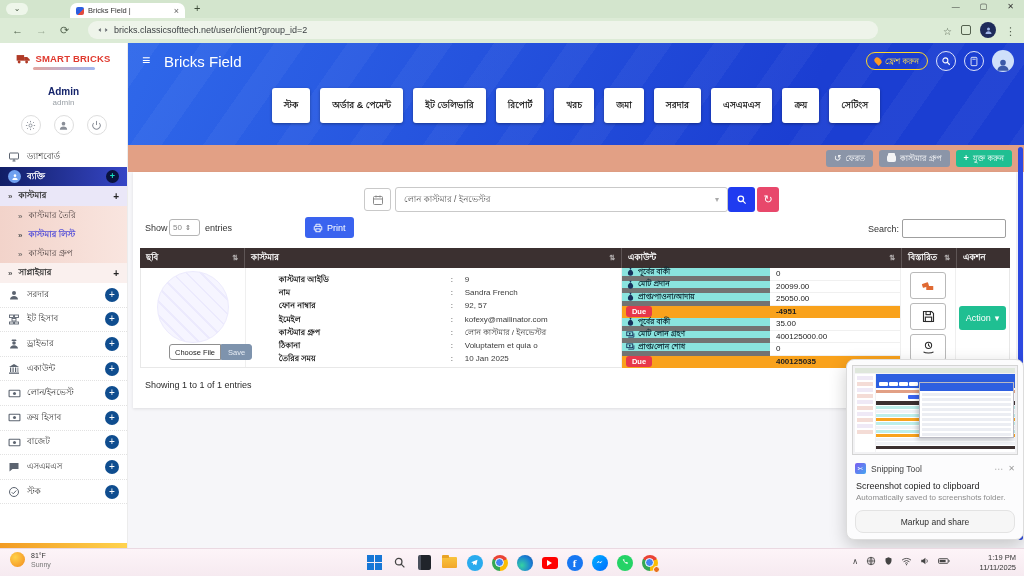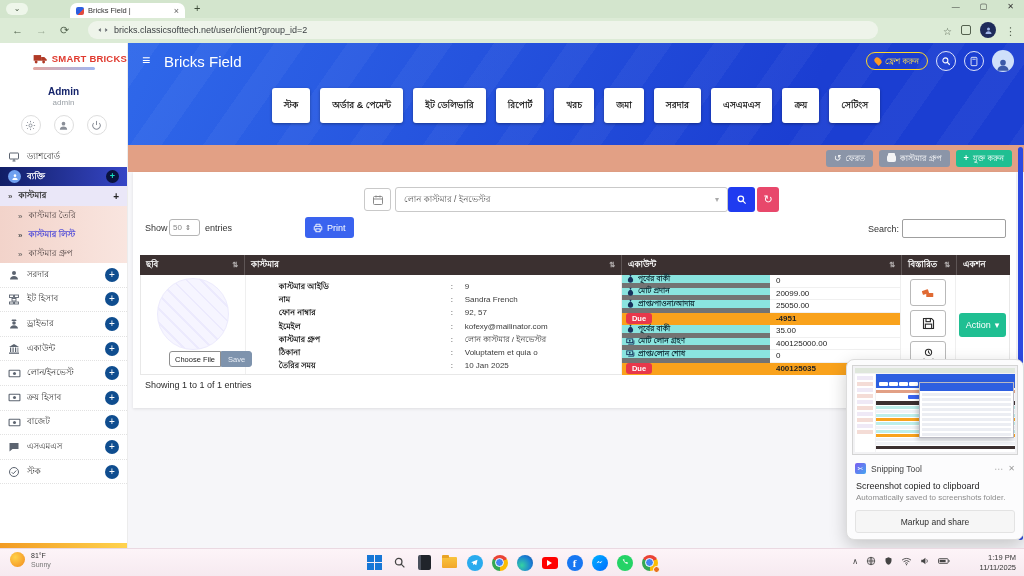--- a/index.html
+++ b/index.html
@@ -29,21 +29,21 @@
             display:flex;align-items:center;gap:6px;padding:0 10px;font-size:9px;color:#3c4043;}
   .site-ico{width:10px;height:10px;color:#5f6368;flex:none;}
   .urlbar-right{position:absolute;right:8px;top:3px;display:flex;gap:9px;align-items:center;height:18px;color:#54614f;}
   .star-ico::before{content:"☆";font-size:10px;}
   .ext-ico{width:10px;height:10px;border:1.5px solid #54614f;border-radius:2px;}
   .browser-avatar{width:16px;height:16px;border-radius:50%;background:#1e2a5a;display:flex;align-items:center;justify-content:center;color:#9fb4e8;}
   .dots-ico::before{content:"⋮";font-size:11px;}
 
   
   .sidebar{position:absolute;left:0;top:43px;width:128px;height:505px;background:#fff;border-right:1px solid #ececec;z-index:2;}
-  .logo-line{display:flex;align-items:center;justify-content:flex-end;gap:4px;margin-top:10px;}
+  .logo-line{display:flex;align-items:center;justify-content:center;gap:4px;margin-top:10px;}
   .logo-truck{color:#b03a26;}
   .logo-text{color:#e03a2f;font-weight:bold;font-size:9.5px;letter-spacing:.2px;}
   .logo-tag{width:62px;height:3px;margin:3px auto 0;background:linear-gradient(90deg,#c0392b,#2d5fe0);opacity:.45;border-radius:2px;}
   .admin-name{margin-top:16px;text-align:center;font-size:10px;font-weight:bold;color:#15246b;}
   .admin-role{text-align:center;font-size:8px;color:#9aa0a6;margin-top:1px;}
   .profile-btns{display:flex;justify-content:center;gap:13px;margin-top:8px;}
   .pbtn{width:20px;height:20px;border:1px solid #dedede;border-radius:50%;display:flex;align-items:center;justify-content:center;color:#8a8f98;background:#fff;}
   .menu{margin-top:12px;font-size:8.5px;color:#333;}
   .mi{display:flex;align-items:center;gap:6px;padding:0 8px;height:19px;}
   .mi .ico{width:13px;height:13px;color:#5c6470;flex:none;display:flex;align-items:center;}
@@ -113,21 +113,21 @@
   .show-select{position:absolute;left:169px;top:219px;width:31px;height:17px;border:1px solid #b5b5b5;border-radius:3px;
       background:#fff;font-size:8px;color:#888;display:flex;align-items:center;padding:0 3px;gap:3px;z-index:3;}
   .updown::before{content:"⇕";font-size:7px;color:#666;margin-left:auto;}
   .entries-label{position:absolute;left:205px;top:223px;font-size:9px;color:#333;z-index:3;}
   .print-btn{position:absolute;left:305px;top:217px;height:21px;background:#3a63ef;border-radius:3px;color:#fff;
       font-size:9px;display:flex;align-items:center;gap:4px;padding:0 8px;z-index:3;}
   .search-lbl{position:absolute;left:868px;top:224px;font-size:9px;color:#333;z-index:3;}
   .search-input{position:absolute;left:902px;top:219px;width:104px;height:19px;border:1px solid #9f9f9f;border-radius:2px;background:#fff;z-index:3;}
 
   
-  .dtable{position:absolute;left:140px;top:255px;width:870px;z-index:3;font-size:8px;}
+  .dtable{position:absolute;left:140px;top:248px;width:870px;z-index:3;font-size:8px;}
   .thead{display:flex;height:20px;background:#3b3030;color:#fff;font-weight:bold;font-size:8.5px;}
   .th{display:flex;align-items:center;padding:0 6px;border-right:1px solid rgba(255,255,255,.18);}
   .sort{margin-left:auto;opacity:.65;font-size:7px;}
   .sort::before{content:"⇅";}
   .c1{width:105px;} .c2{width:377px;} .c3{width:280px;} .c4{width:55px;} .c5{width:53px;border-right:none;}
   .tbody{display:flex;height:100px;border:1px solid #e8e8e8;border-top:none;background:#fff;}
   .td{border-right:1px solid #efefef;position:relative;}
   .photo-circle{width:72px;height:72px;border-radius:50%;margin:3px auto 0;border:1px solid #eceafd;background:
       repeating-linear-gradient(45deg,#f6f5ff 0 8px,#eceafd 8px 10px);}
   .filegrp{position:absolute;left:28px;top:76px;display:flex;white-space:nowrap;}
@@ -186,21 +186,21 @@
   .snip-icon{width:11px;height:11px;border-radius:2px;background:linear-gradient(135deg,#7a5cf0,#45a6f0);
       color:#fff;font-size:7px;display:flex;align-items:center;justify-content:center;}
   .snip-icon::before{content:"✂";}
   .notif-app{font-size:8.5px;color:#3f3f3f;}
   .notif-more{margin-left:auto;color:#9a9a9a;font-size:9px;}
   .notif-more::before{content:"⋯";}
   .notif-close{color:#9a9a9a;font-size:8px;}
   .notif-close::before{content:"✕";}
   .notif-title{padding:4px 9px 0;font-size:9px;color:#1f1f1f;}
   .notif-sub{padding:2px 9px 0;font-size:8px;color:#8d8d8d;}
-  .notif-btn{margin:8px 8px 0;height:23px;background:#f6f6f6;border:1px solid #e3e3e3;border-radius:3px;
+  .notif-btn{margin:8px 8px 0;height:23px;background:#f6f6f6;border:1px solid #e3e3e3;border-radius:8px;
       display:flex;align-items:center;justify-content:center;font-size:8.5px;color:#2e2e2e;}
 
   
   .taskbar{position:absolute;left:0;top:548px;width:1024px;height:28px;
       background:linear-gradient(180deg,#fdf4f8,#f6eaf0);border-top:1px solid #ead9e2;z-index:7;}
   .weather{position:absolute;left:10px;top:3px;display:flex;gap:6px;align-items:center;}
   .sun{width:15px;height:15px;border-radius:50%;background:radial-gradient(circle at 35% 35%,#ffd24a,#f28a1e);}
   .wt1{font-size:7px;color:#333;line-height:1.25;}
   .wt2{font-size:7px;color:#777;}
   .tb-center{position:absolute;left:50%;top:5px;transform:translateX(-50%);display:flex;gap:8px;align-items:center;}
@@ -612,20 +612,25 @@
         <span>কাস্টমার তৈরি</span>
       </div>
       <div class="mi mi-sub active">
         <span class="chev"></span>
         <span>কাস্টমার লিস্ট</span>
       </div>
       <div class="mi mi-sub">
         <span class="chev"></span>
         <span>কাস্টমার গ্রুপ</span>
       </div>
+      <div class="mi mi-supplier">
+        <span class="chev"></span>
+        <span>সাপ্লাইয়ার</span>
+        <span class="plus-flat"></span>
+      </div>
       <div class="mi mi-main">
         <span class="ico">
             <svg width="12" height="12" viewBox="0 0 24 24" fill="currentColor">
               <circle cx="12" cy="8" r="4"></circle>
               <path d="M4 21c0-4.4 3.6-7 8-7s8 2.6 8 7z"></path>
             </svg>
           </span>
         <span>সরদার</span>
         <span class="plus-circle"></span>
       </div>

